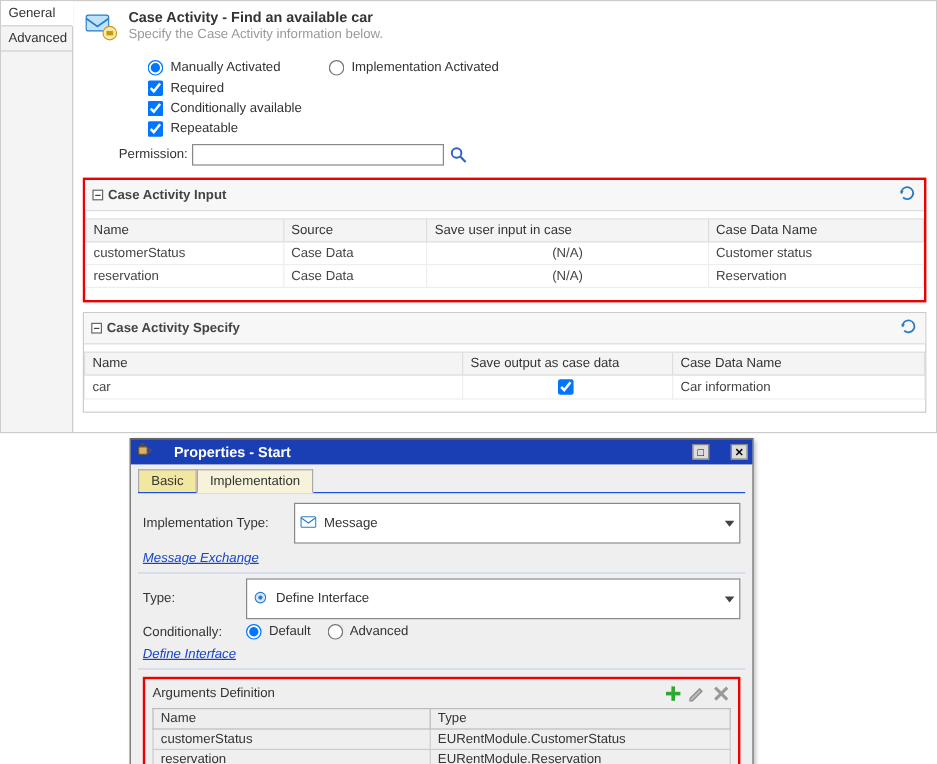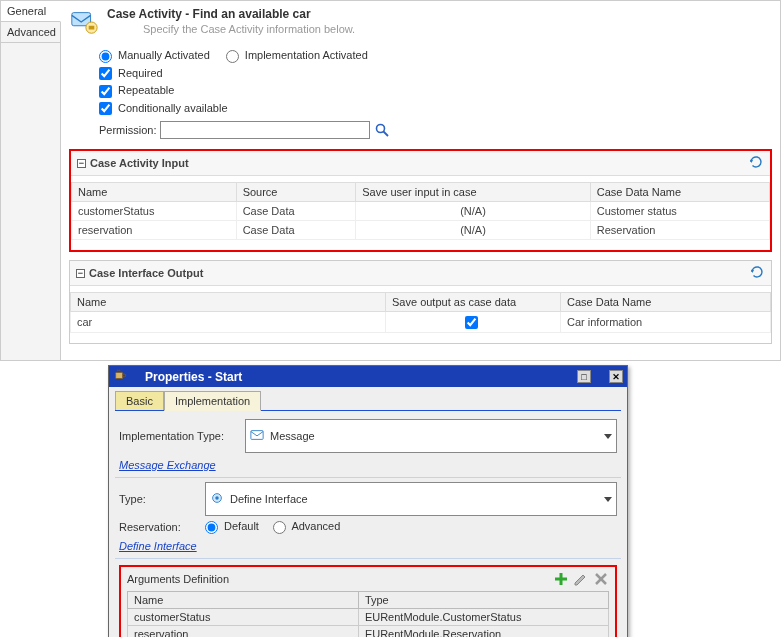--- a/index.html
+++ b/index.html
@@ -34,24 +34,24 @@
     border-right: 1px solid #fff;
     margin-right: -1px;
   }
   .main {
     flex: 1;
     padding: 6px 8px 8px 8px;
   }
   .header-row { display: flex; align-items: flex-start; gap: 8px; margin-bottom: 10px; }
   .header-icon svg { width: 30px; height: 30px; }
   .header-text .title { font-weight: bold; color: #333; font-size: 12px; }
-  .header-text .subtitle { color: #999; margin-top: 2px; margin-left: 36px; }
+  .header-text .subtitle { color: #999; margin-top: 2px; }
   .content { padding: 0 6px 0 30px; }
   .radio-row, .check-row { margin: 4px 0; display: flex; align-items: center; gap: 4px; }
-  .radio-row label, .check-row label { margin-right: 12px; }
+  .radio-row label, .check-row label { margin-right: 12px; margin-left: 24px; }
   input[type=radio], input[type=checkbox] { margin: 0 3px 0 0; vertical-align: middle; }
   .perm-row { display: flex; align-items: center; gap: 4px; margin: 6px 0 10px 0; }
   .perm-row input[type=text] { width: 210px; height: 18px; border: 1px solid #888; padding: 1px 3px; font-size: 11px; }
   .magnifier { width: 16px; height: 16px; cursor: pointer; }
 
   .section { border: 1px solid #ccc; margin-bottom: 8px; }
   .section.highlight { border: 2px solid #e00; }
   .section-head {
     display: flex; align-items: center; gap: 4px;
     background: #f7f7f7; padding: 3px 6px; font-weight: bold; color: #444;
@@ -149,27 +149,27 @@
       </div>
       <div class="check-row">
         <label>
           <input type="checkbox" checked="" style="">
           <span>Required</span>
         </label>
       </div>
       <div class="check-row">
         <label>
           <input type="checkbox" checked="" style="">
+          <span>Conditionally available</span>
+        </label>
+      </div>
+      <div class="check-row">
+        <label>
+          <input type="checkbox" checked="" style="">
           <span>Repeatable</span>
-        </label>
-      </div>
-      <div class="check-row">
-        <label>
-          <input type="checkbox" checked="" style="">
-          <span>Conditionally available</span>
         </label>
       </div>
       <div class="perm-row">
         <span>Permission:</span>
         <input type="text" value="" style="">
         <span class="magnifier">
           <svg viewBox="0 0 16 16">
               <circle cx="6.5" cy="6.5" r="4" fill="none" stroke="#2a63c4" stroke-width="1.6"></circle>
               <line x1="9.5" y1="9.5" x2="14" y2="14" stroke="#2a63c4" stroke-width="1.8"></line>
             </svg>
@@ -211,21 +211,21 @@
             <td class="na">(N/A)</td>
             <td>Reservation</td>
           </tr>
         </tbody>
       </table>
     </div>
 
     <div class="section">
       <div class="section-head">
         <span class="toggle-box">−</span>
-        <span>Case Interface Output</span>
+        <span>Case Activity Specify</span>
         <span class="spacer"></span>
         <span class="refresh-icon">
           <svg viewBox="0 0 16 16">
               <path d="M3 8a5 5 0 1 1 1.5 3.5" fill="none" stroke="#2a7bc4" stroke-width="1.5"></path>
               <polygon points="2,6 5,6 3.5,9" fill="#2a7bc4"></polygon>
             </svg>
         </span>
       </div>
       <table class="grid">
         <thead>
@@ -293,21 +293,21 @@
               <circle cx="8" cy="8" r="5" fill="#cfe7ff" stroke="#2a7bc4"></circle>
               <circle cx="8" cy="8" r="2" fill="#2a7bc4"></circle>
             </svg>
         </span>
         <span>Define Interface</span>
         <span class="arrow"></span>
       </div>
     </div>
 
     <div class="form-row">
-      <span class="lbl" style="width:80px">Reservation:</span>
+      <span class="lbl" style="width:80px">Conditionally:</span>
       <label>
         <input type="radio" name="conv" checked="" style="">
         <span>Default</span>
       </label>
       <label style="margin-left:8px">
         <input type="radio" name="conv" style="">
         <span>Advanced</span>
       </label>
     </div>
 

